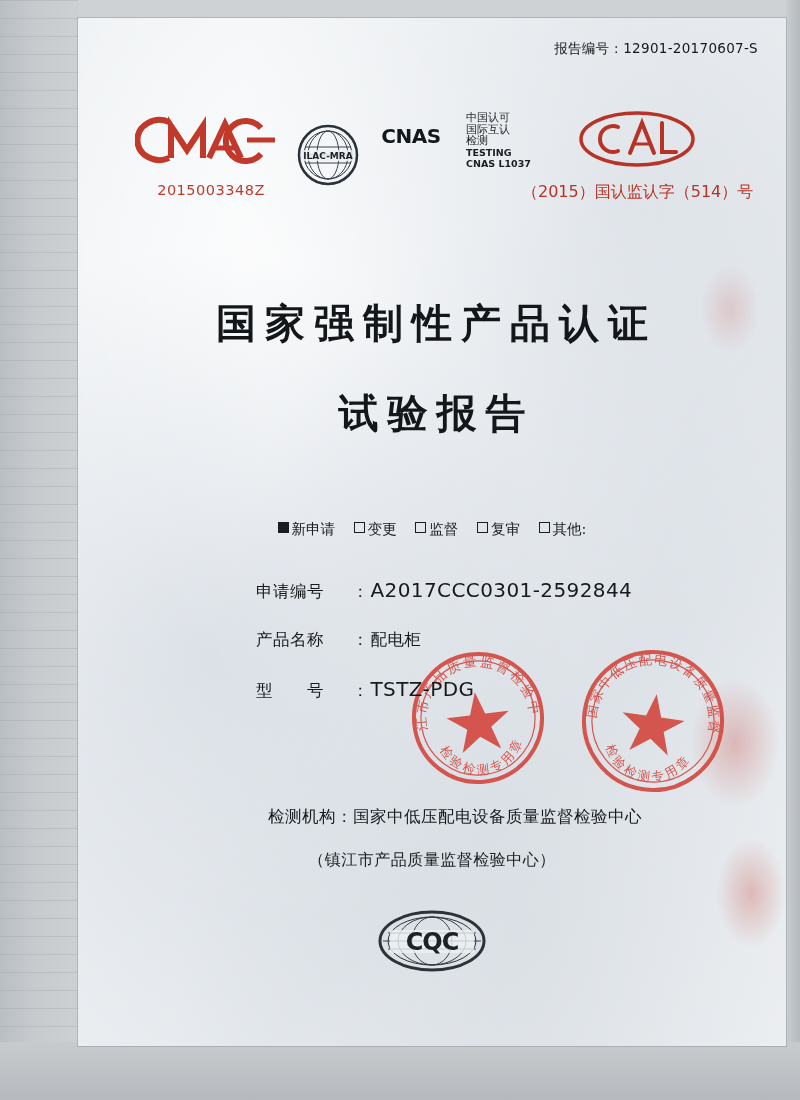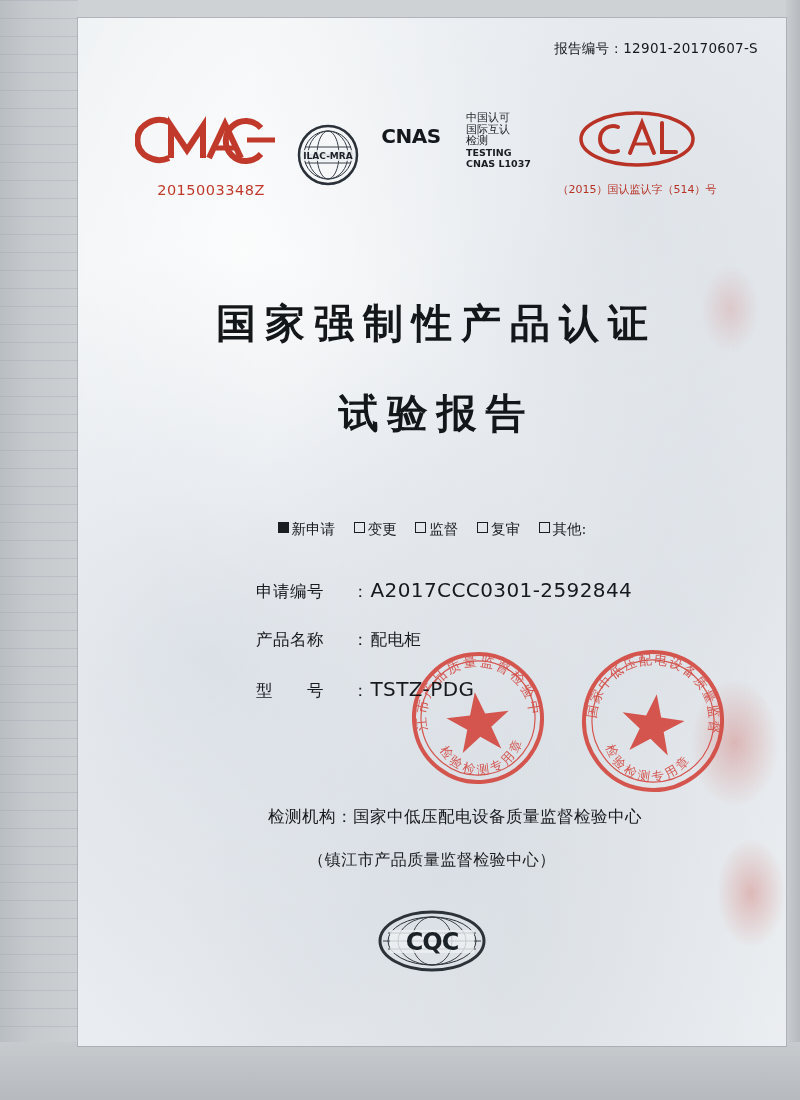--- a/index.html
+++ b/index.html
@@ -148,21 +148,21 @@
     font-family: "DejaVu Sans", "Liberation Sans", sans-serif;
     font-weight: bold;
     font-size: 9.5px;
   }
 
   
   .cal { right: 34px; top: 4px; width: 230px; }
   .cal-mark { width: 118px; height: 58px; margin: 0 auto; }
   .cal-code {
     margin-top: 14px;
-    font-size: 11px;
+    font-size: 16px;
     color: #b83226;
     white-space: nowrap;
     font-family: "DejaVu Sans", sans-serif;
   }
 
   
   .title1, .title2 {
     position: absolute;
     left: 0; right: 0;
     text-align: center;

